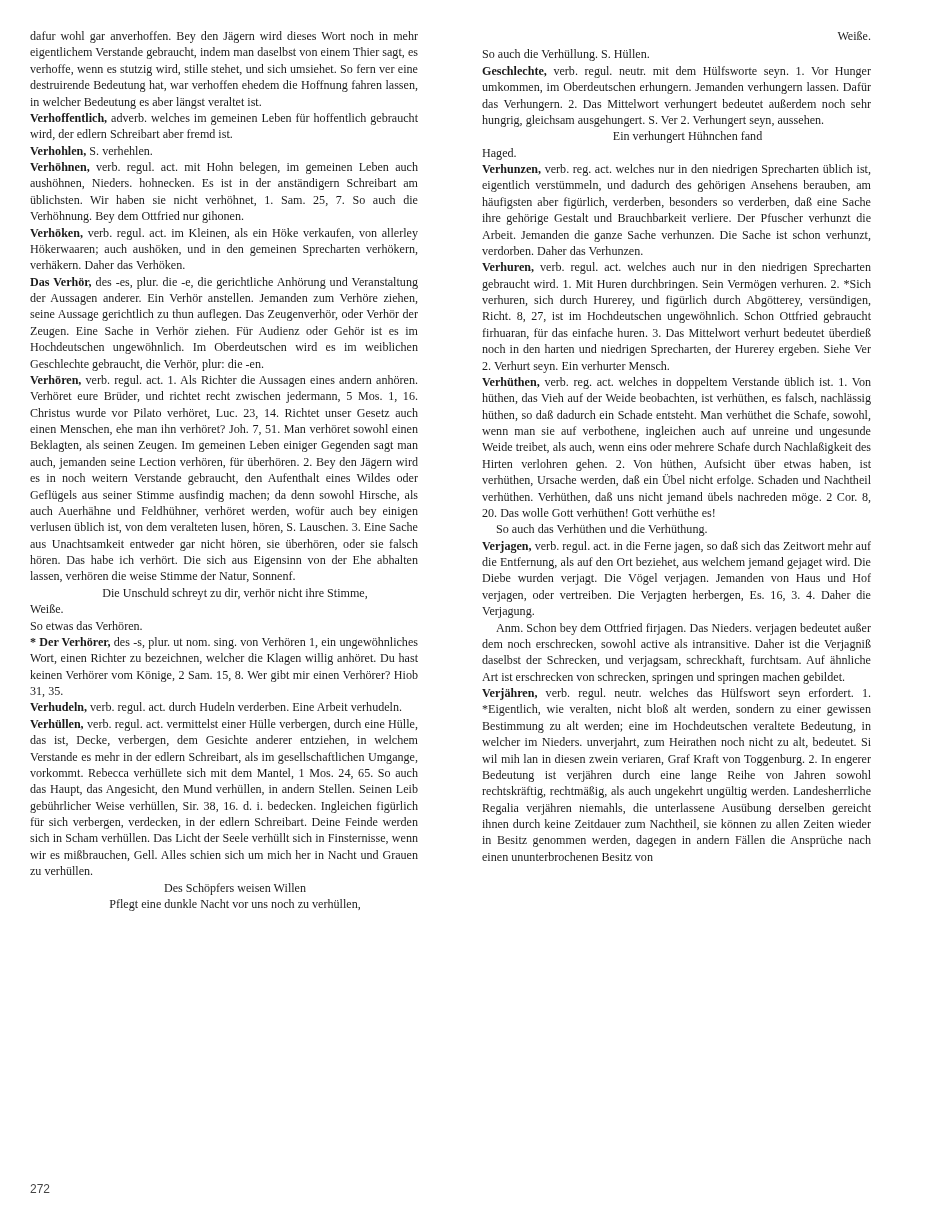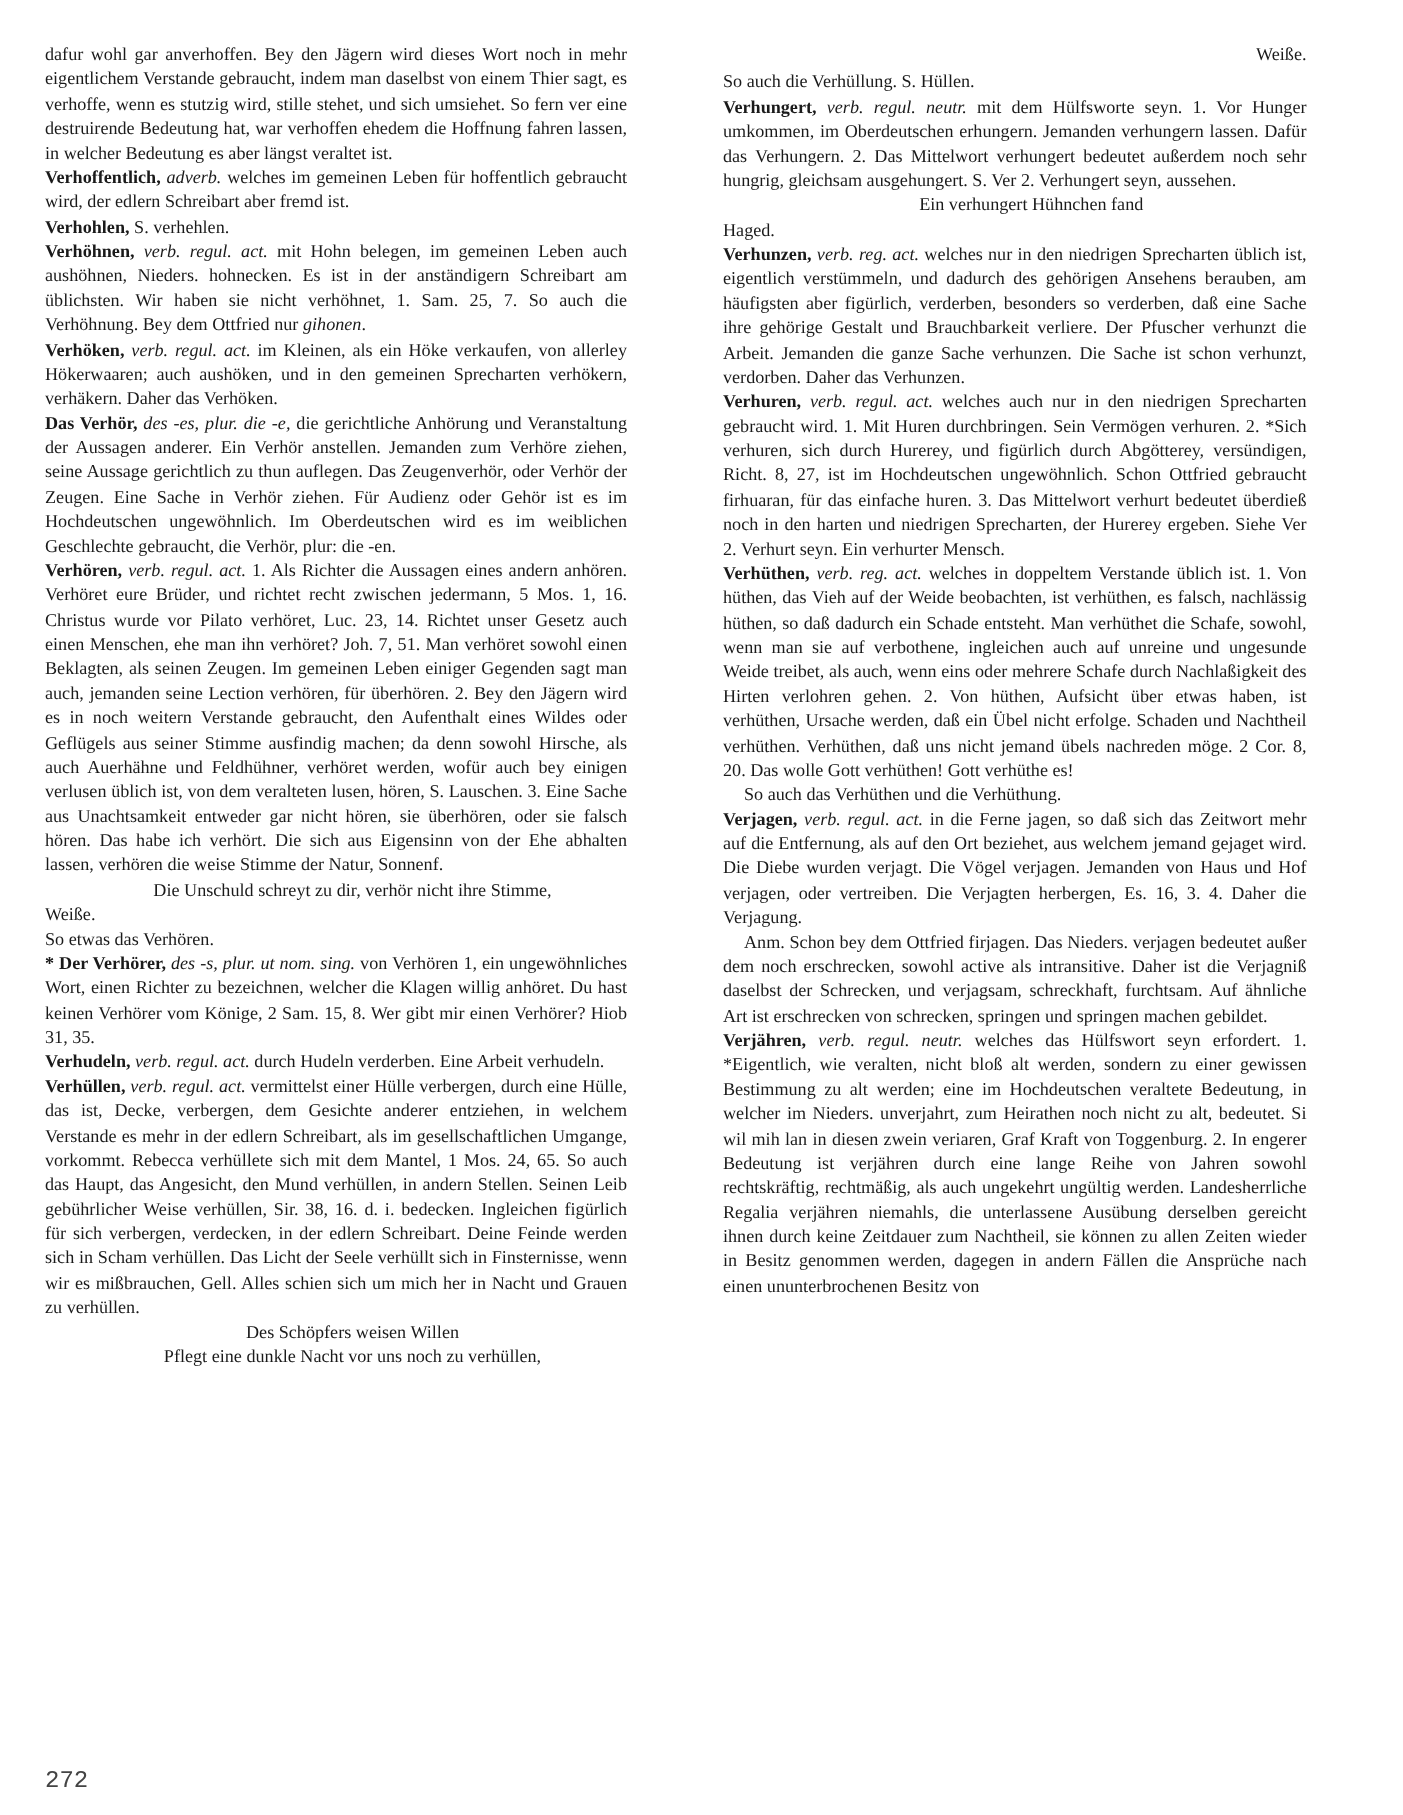--- a/index.html
+++ b/index.html
@@ -43,29 +43,29 @@
   p {
     margin: 0;
     text-align: justify;
     text-justify: inter-word;
   }
   p.indent { text-indent: 14px; }
   p.right-align { text-indent: 0; }
   p.verse { text-indent: 22px; text-align: center; }
 
   .hw { font-weight: bold; }
-  .it { font-style: italic; }
+  .it { }
 
   .folio {
     position: absolute;
     left: 30px;
     bottom: 14px;
-    font-size: 16px;
+    font-size: 12px;
     color: #444;
-    font-family: Liberation Mono, monospace;
+    font-family: Liberation Sans, sans-serif;
   }
   .hdr-right {
     text-align: right;
     font-size: 12.1px;
     margin-bottom: 2px;
   }
 </style>
 </head>
 <body>
 
@@ -130,21 +130,21 @@
 
     </div>
 
     <div class="col right">
 
       <p class="hdr-right">Weiße.</p>
 
       <p>So auch die Verhüllung. S. Hüllen.</p>
 
       <p>
-        <span class="hw">Verhungert,</span>
+        <span class="hw">Geschlechte,</span>
         <span class="it">verb. regul. neutr.</span><span> mit dem Hülfsworte seyn. 1. Vor Hunger umkommen, im Oberdeutschen erhungern. Jemanden verhungern lassen. Dafür das Verhungern. 2. Das Mittelwort verhungert bedeutet außerdem noch sehr hungrig, gleichsam ausgehungert. S. Ver 2. Verhungert seyn, aussehen.</span>
       </p>
 
       <p class="verse">Ein verhungert Hühnchen fand</p>
       <p class="right-align">Haged.</p>
 
       <p>
         <span class="hw">Verhunzen,</span>
         <span class="it">verb. reg. act.</span><span> welches nur in den niedrigen Sprecharten üblich ist, eigentlich verstümmeln, und dadurch des gehörigen Ansehens berauben, am häufigsten aber figürlich, verderben, besonders so verderben, daß eine Sache ihre gehörige Gestalt und Brauchbarkeit verliere. Der Pfuscher verhunzt die Arbeit. Jemanden die ganze Sache verhunzen. Die Sache ist schon verhunzt, verdorben. Daher das Verhunzen.</span>
       </p>

